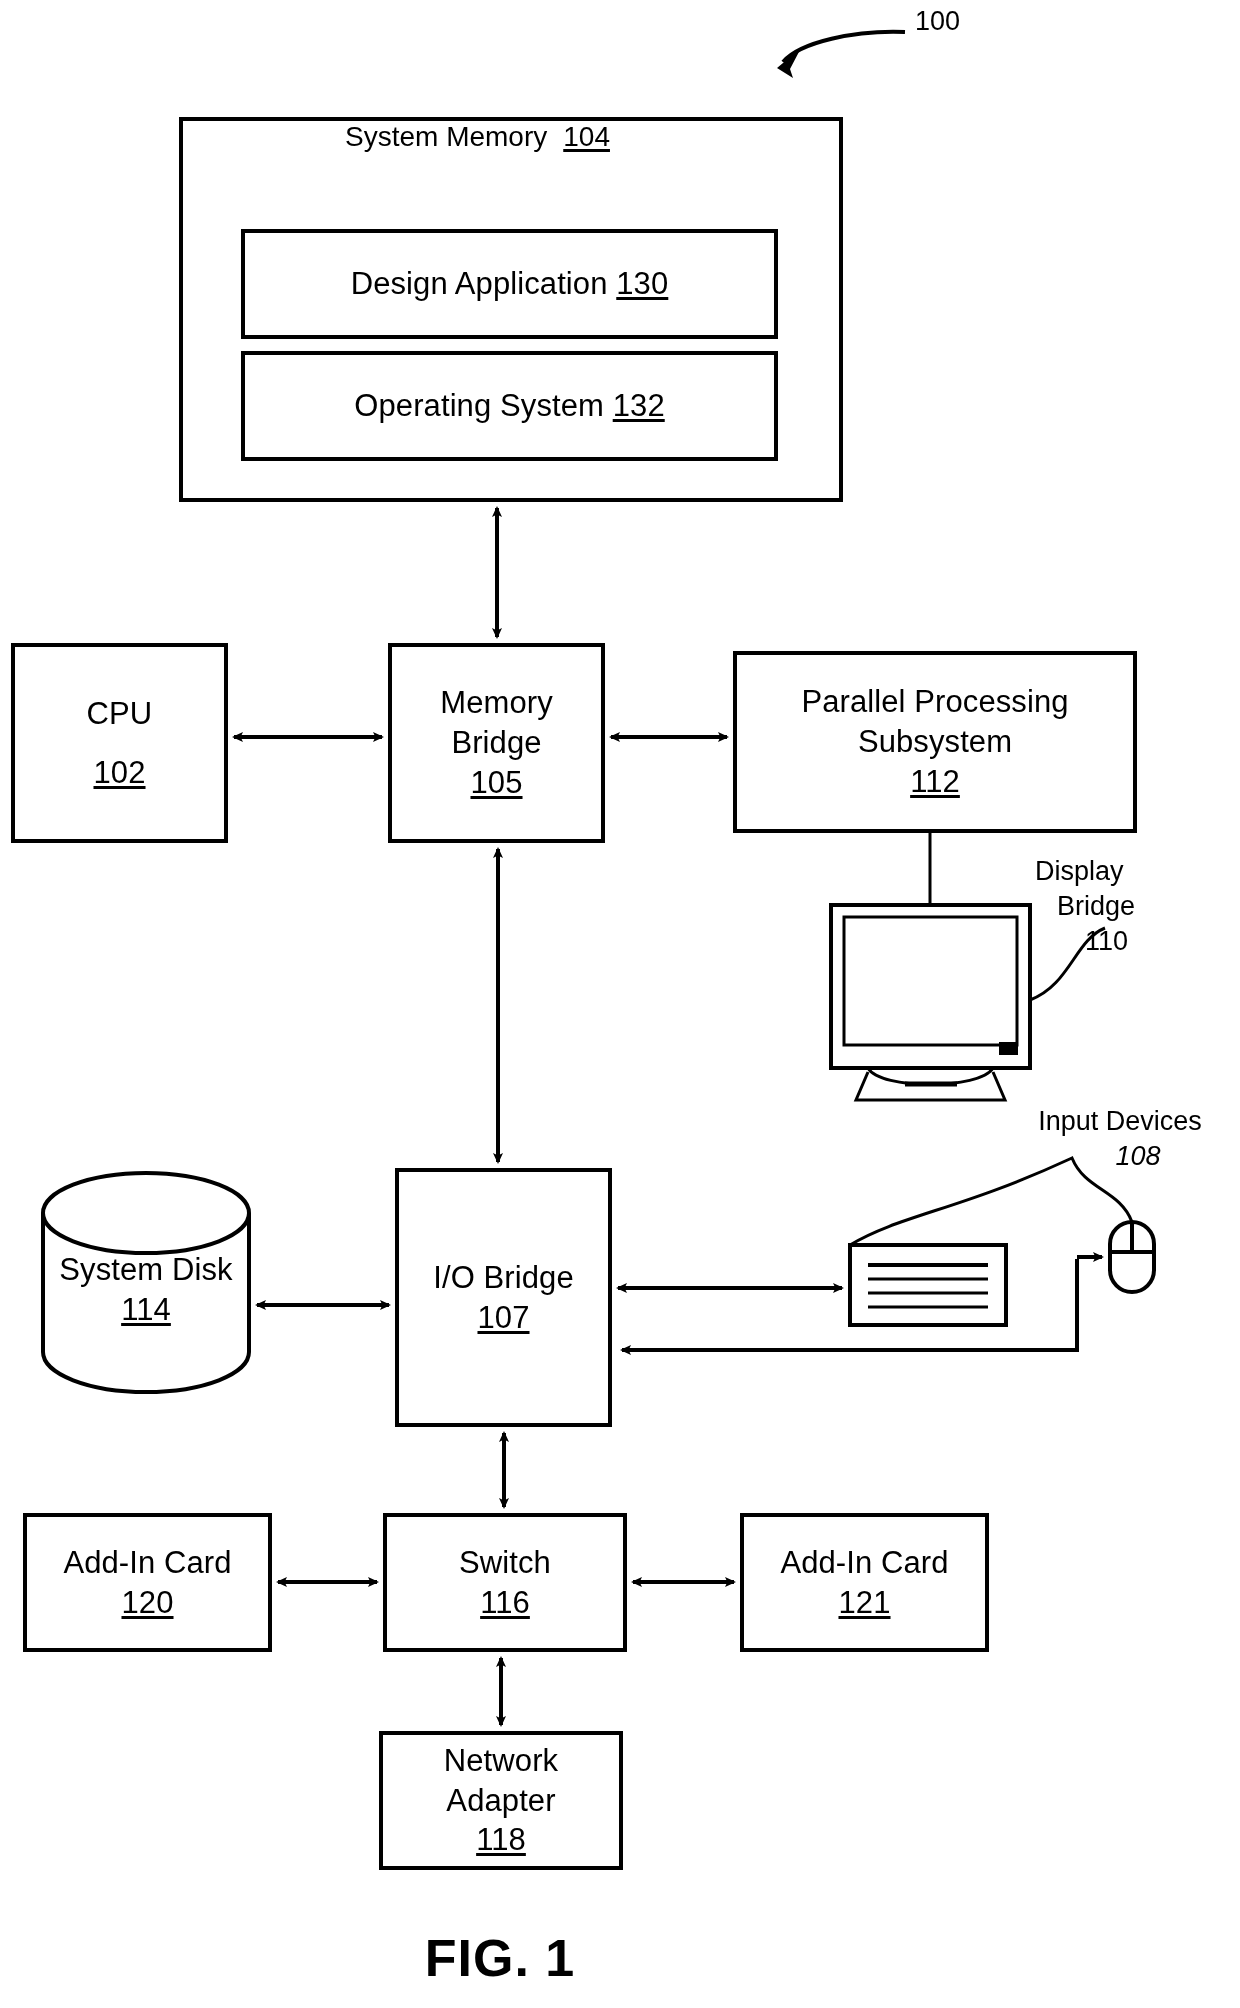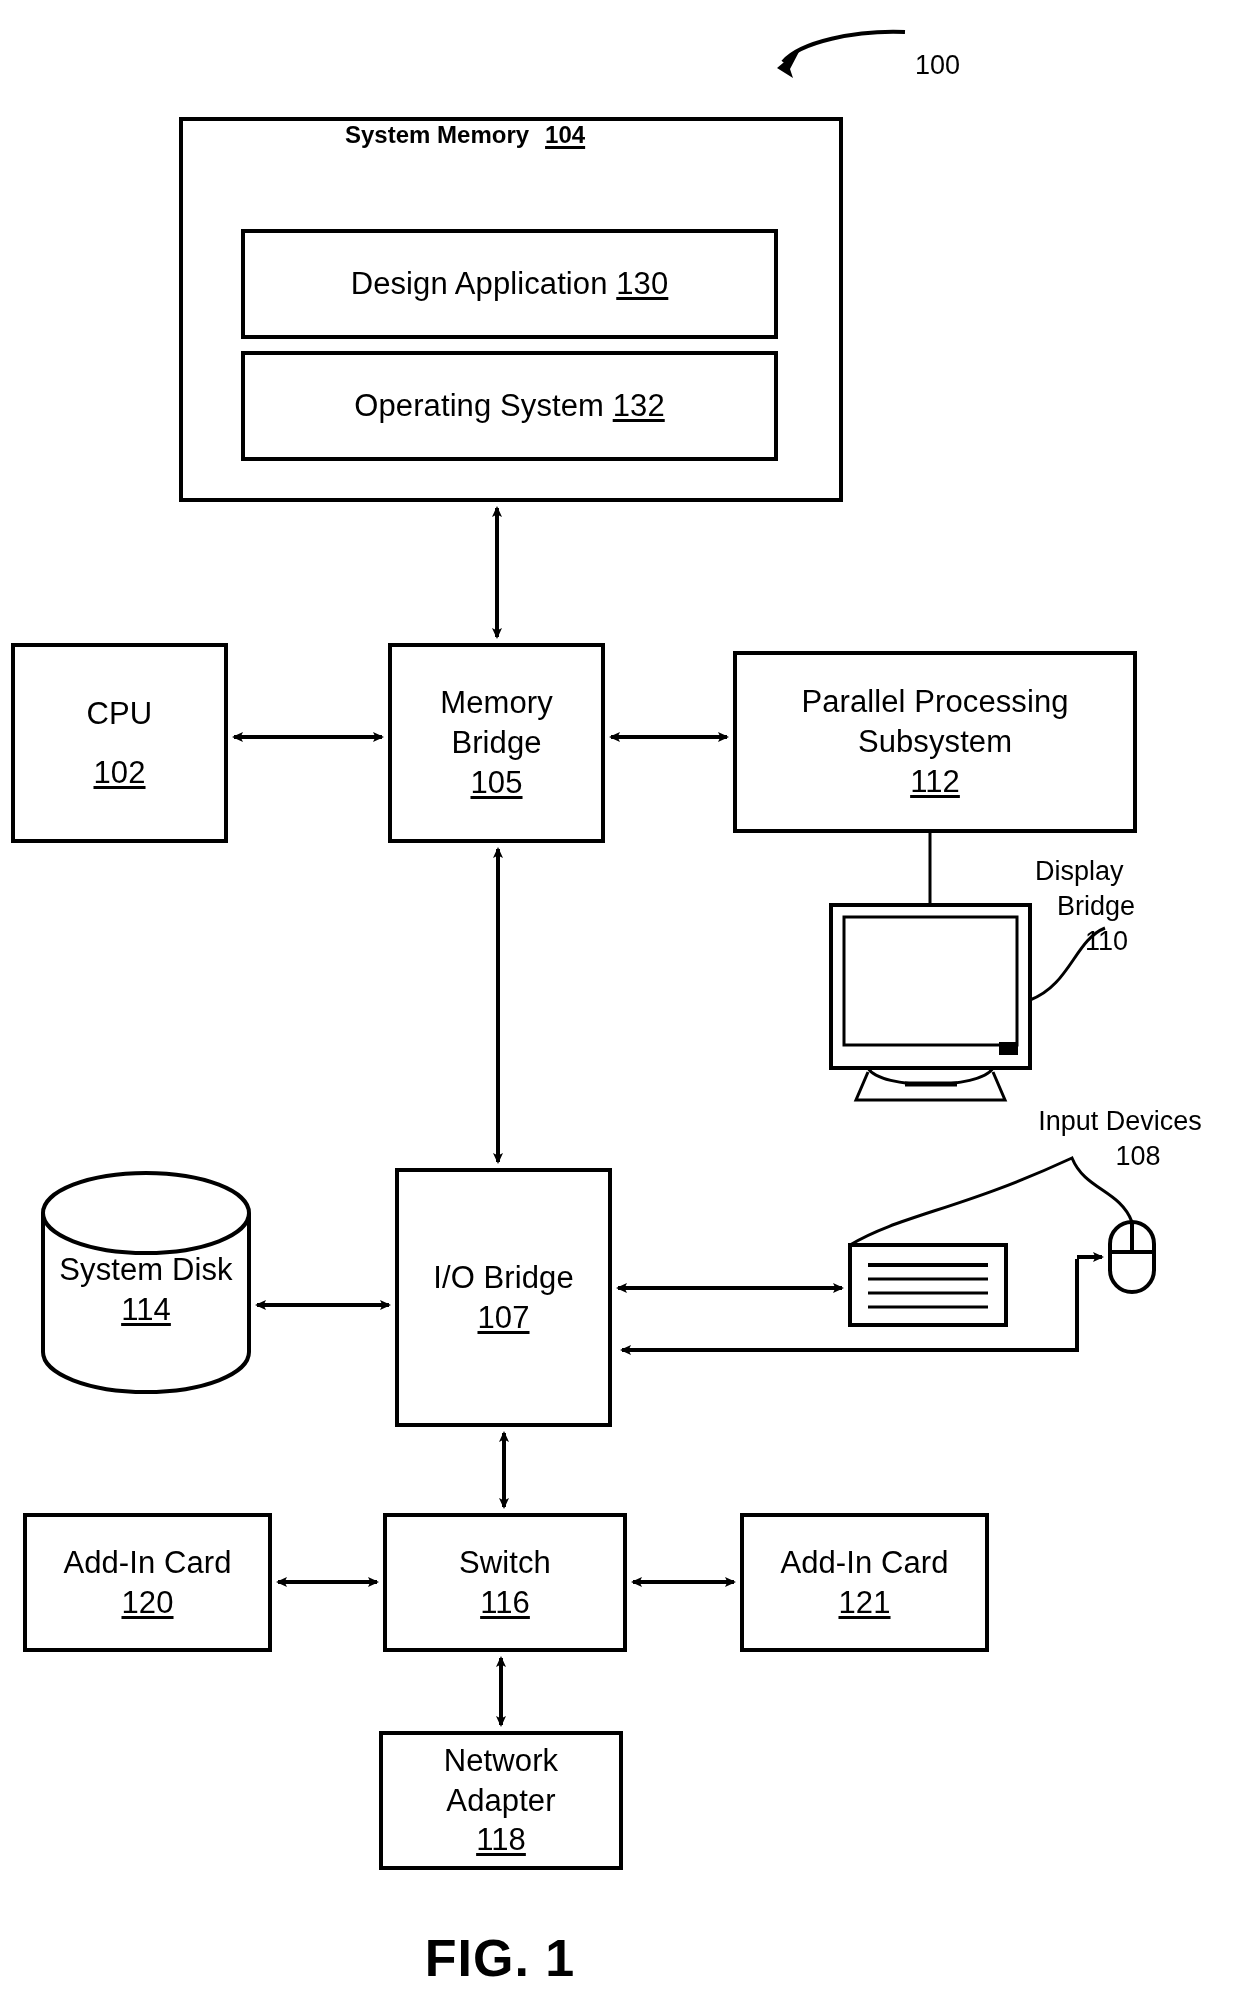--- a/index.html
+++ b/index.html
@@ -58,23 +58,22 @@
   }
   .fig-caption {
     position: absolute;
     font-size: 52px;
     font-weight: bold;
     letter-spacing: 1px;
     text-align: center;
   }
   .sysmem-title {
     position: absolute;
-    font-size: 24px;
+    font-size: 28px;
     white-space: nowrap;
-    font-weight: bold;
   }
   .sysmem-title .gapnum {
     margin-left: 16px;
   }
 </style>
 </head>
 <body>
 
 <div id="page">
 
@@ -157,21 +156,21 @@
 
     <line x1="504" y1="1433" x2="504" y2="1507" stroke="#000" stroke-width="4" marker-start="url(#arrowStart)" marker-end="url(#arrowEnd)"></line>
 
     <line x1="278" y1="1582" x2="377" y2="1582" stroke="#000" stroke-width="4" marker-start="url(#arrowStart)" marker-end="url(#arrowEnd)"></line>
 
     <line x1="633" y1="1582" x2="734" y2="1582" stroke="#000" stroke-width="4" marker-start="url(#arrowStart)" marker-end="url(#arrowEnd)"></line>
 
     <line x1="501" y1="1658" x2="501" y2="1725" stroke="#000" stroke-width="4" marker-start="url(#arrowStart)" marker-end="url(#arrowEnd)"></line>
   </svg>
 
-  <div class="plain-label" style="left:915px; top:4px;margin-top:44px;">
+  <div class="plain-label" style="left:915px; top:4px;">
     <span>100</span>
   </div>
 
   <div class="sysmem-title" style="left:345px; top:121px;">
     <span>System Memory</span><span class="ref-num gapnum">104</span>
   </div>
 
   <div class="node-label" style="left:243px; top:231px; width:533px; height:106px;">
     <span class="row-label">
       <span>Design Application</span>
@@ -204,21 +203,21 @@
   </div>
 
   <div class="plain-label" style="left:1035px; top:854px; width:190px; text-align:left;">
     <div>Display</div>
     <div style="margin-left:22px;">Bridge</div>
     <div style="margin-left:50px;">110</div>
   </div>
 
   <div class="plain-label" style="left:1000px; top:1104px; width:240px; text-align:center;">
     <div>Input Devices</div>
-    <div style="margin-left:36px;">108</div>
+    <div style="margin-left:36px;font-style:italic;">108</div>
   </div>
 
   <div class="node-label" style="left:28px; top:1235px; width:236px; height:110px;">
     <span class="row-label">System Disk</span>
     <span class="row-label ref-num">114</span>
   </div>
 
   <div class="node-label" style="left:397px; top:1170px; width:213px; height:255px;">
     <span class="row-label">I/O Bridge</span>
     <span class="row-label ref-num">107</span>

